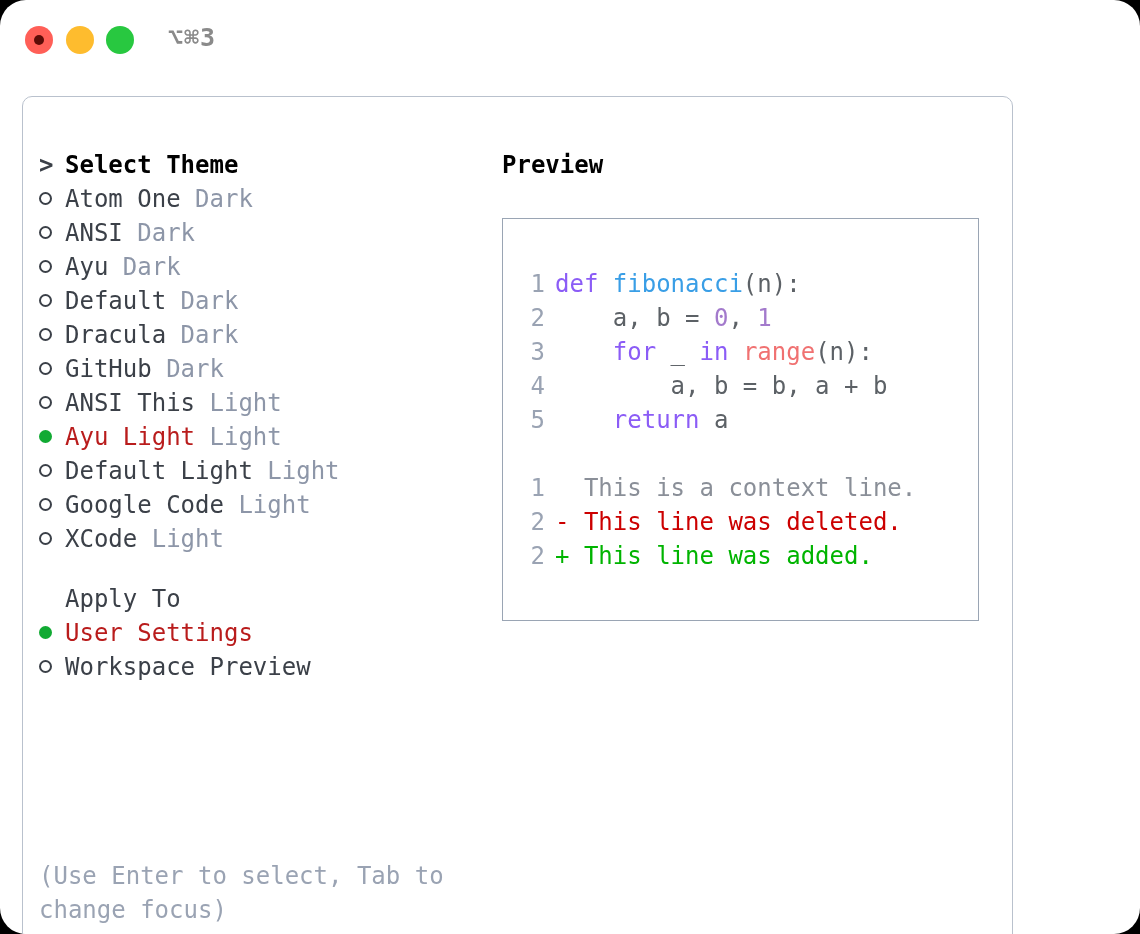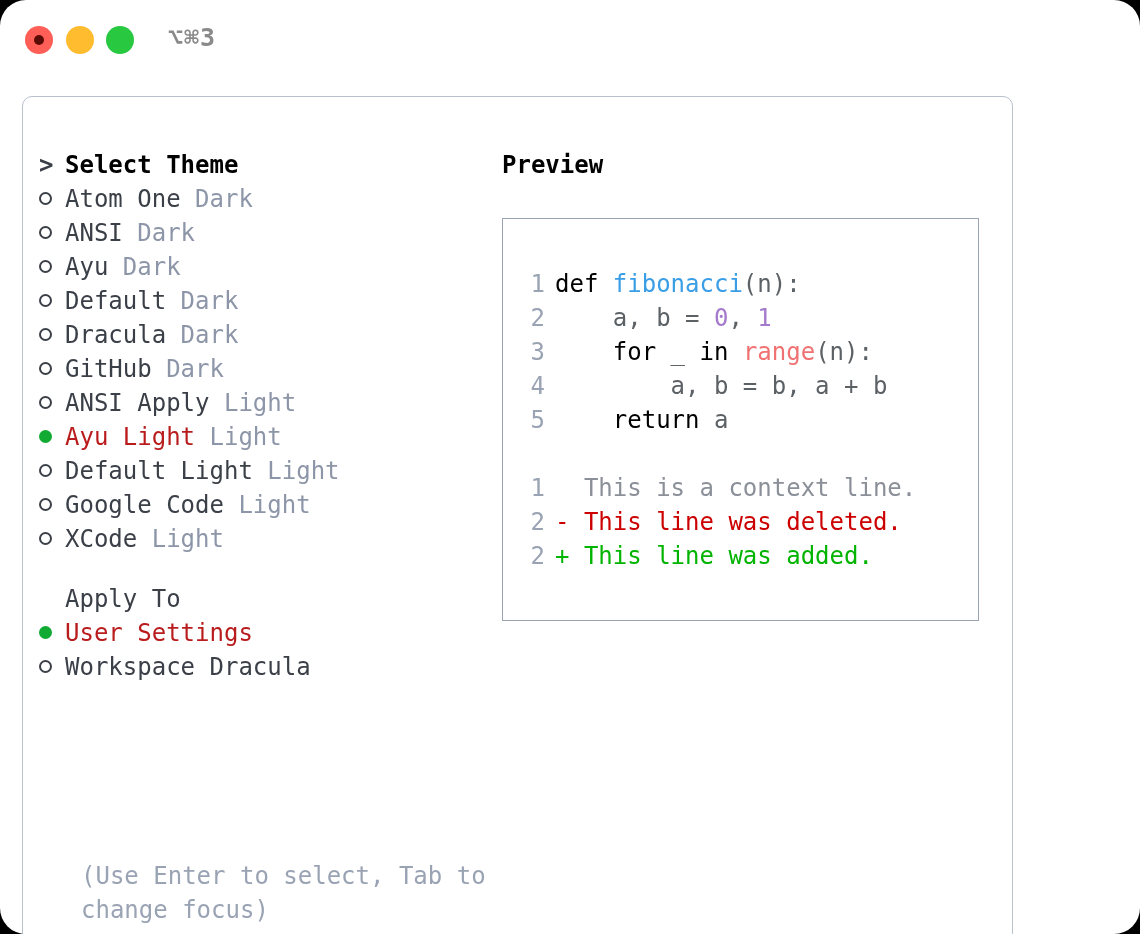--- a/index.html
+++ b/index.html
@@ -123,21 +123,20 @@
   .spacer-sm { height: 26px; }
 
   #hint {
     position: absolute;
     left: 16px;
     top: 762px;
     width: 410px;
     font-size: 24px;
     line-height: 34px;
     color: #9aa3b3;
-    margin-left: 42px;
   }
 
   
   #right-col {
     position: absolute;
     left: 479px;
     top: 51px;
     width: 490px;
   }
   #preview-title {
@@ -163,21 +162,21 @@
     line-height: 34px;
     white-space: pre;
   }
   .ln {
     display: inline-block;
     width: 22px;
     text-align: right;
     color: #9aa3b3;
     margin-right: 10px;
   }
-  .kw   { color: #000000; }
+  .kw   { color: #8b5cf6; }
   .fn   { color: #399ee6; text-align: right; }
   .num  { color: #a37acc; }
   .bi   { color: #f07171; }
   .plain{ color: #5c6166; }
   .punc { color: #5c6166; }
   .blank { height: 34px; }
   .ctx  { color: #8a8f98; }
   .del  { color: #cc0000; }
   .add  { color: #00b400; text-align: center; }
 </style>
@@ -197,31 +196,31 @@
 
     <div id="left-col">
       <div class="row header"><span class="marker">&gt;</span><span>Select Theme</span></div>
       <div id="theme-rows">
           <div class="row"><span class="marker-dot"><i></i></span><span class="label">Atom One</span> <span class="tag">Dark</span></div>
           <div class="row"><span class="marker-dot"><i></i></span><span class="label">ANSI</span> <span class="tag">Dark</span></div>
           <div class="row"><span class="marker-dot"><i></i></span><span class="label">Ayu</span> <span class="tag">Dark</span></div>
           <div class="row"><span class="marker-dot"><i></i></span><span class="label">Default</span> <span class="tag">Dark</span></div>
           <div class="row"><span class="marker-dot"><i></i></span><span class="label">Dracula</span> <span class="tag">Dark</span></div>
           <div class="row"><span class="marker-dot"><i></i></span><span class="label">GitHub</span> <span class="tag">Dark</span></div>
-          <div class="row"><span class="marker-dot"><i></i></span><span class="label">ANSI Apply</span> <span class="tag">Light</span></div>
+          <div class="row"><span class="marker-dot"><i></i></span><span class="label">ANSI This</span> <span class="tag">Light</span></div>
           <div class="row selected"><span class="marker-dot filled"><i></i></span><span class="label">Ayu Light</span> <span class="tag">Light</span></div>
           <div class="row"><span class="marker-dot"><i></i></span><span class="label">Default Light</span> <span class="tag">Light</span></div>
           <div class="row"><span class="marker-dot"><i></i></span><span class="label">Google Code</span> <span class="tag">Light</span></div>
           <div class="row"><span class="marker-dot"><i></i></span><span class="label">XCode</span> <span class="tag">Light</span></div>
         </div>
       <div class="spacer-sm"></div>
       <div class="row"><span class="marker"> </span><span>Apply To</span></div>
       <div id="apply-rows">
           <div class="row selected"><span class="marker-dot filled"><i></i></span><span class="label">User Settings</span></div>
-          <div class="row"><span class="marker-dot"><i></i></span><span class="label">Workspace Dracula</span></div>
+          <div class="row"><span class="marker-dot"><i></i></span><span class="label">Workspace Preview</span></div>
         </div>
     </div>
 
     <div id="hint">(Use Enter to select, Tab to change focus)</div>
 
     <div id="right-col">
       <div id="preview-title">Preview</div>
       <div id="preview-box">
         <div id="code"><div><span class="ln">1</span><span class="kw">def</span><span class="plain"> </span><span class="fn">fibonacci</span><span class="punc">(n):</span></div><div><span class="ln">2</span><span class="plain">    a, b = </span><span class="num">0</span><span class="plain">, </span><span class="num">1</span></div><div><span class="ln">3</span><span class="plain">    </span><span class="kw">for</span><span class="plain"> _ </span><span class="kw">in</span><span class="plain"> </span><span class="bi">range</span><span class="punc">(n):</span></div><div><span class="ln">4</span><span class="plain">        a, b = b, a + b</span></div><div><span class="ln">5</span><span class="plain">    </span><span class="kw">return</span><span class="plain"> a</span></div><div class="blank"></div><div><span class="ln">1</span><span class="ctx">  This is a context line.</span></div><div><span class="ln">2</span><span class="del">- This line was deleted.</span></div><div><span class="ln">2</span><span class="add">+ This line was added.</span></div></div>
       </div>

